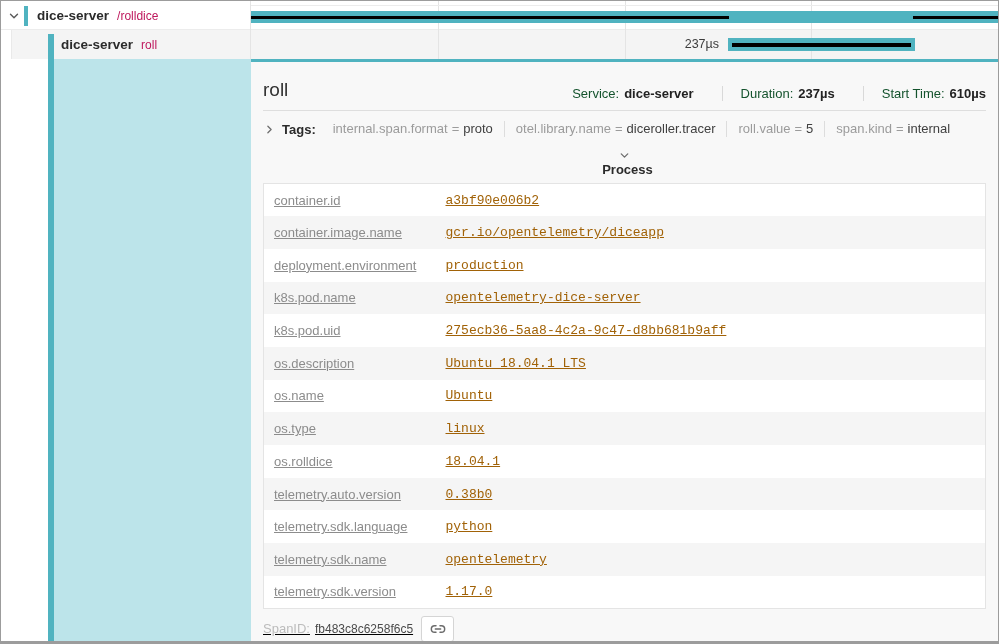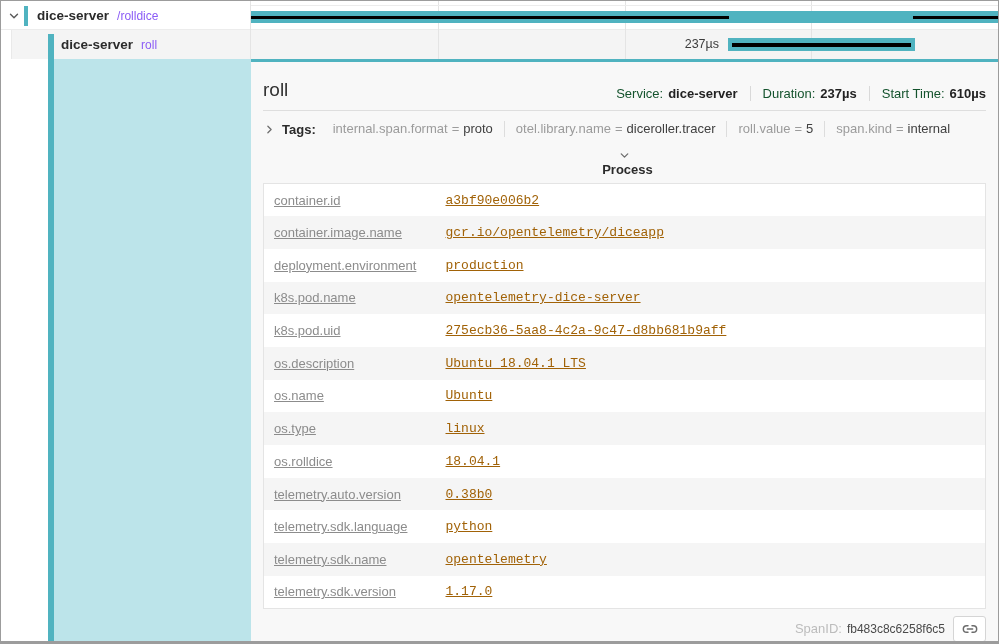--- a/index.html
+++ b/index.html
@@ -15,21 +15,21 @@
   
   .span-row { position:absolute; left:0; width:997px; height:29px; }
   #row-root  { top:0;  background:#fff; border-bottom:1px solid #ececec; }
   #row-child { top:29px; }
   #row-child .row-bg { position:absolute; left:10px; right:0; top:0; bottom:0; background:#f4f4f4; }
 
   .row-label { position:absolute; top:0; height:29px; display:flex; align-items:center; gap:8px; }
   #row-root  .row-label { left:36px; }
   #row-child .row-label { left:60px; }
   .svc-name { font-size:13.5px; font-weight:bold; color:#2b2b2b; }
-  .op-name  { font-size:12px; color:#8b5cf6; }
+  .op-name  { font-size:12px; color:#be185d; }
 
   .collapse-toggle { position:absolute; left:6px; top:8px; width:14px; height:14px; cursor:pointer; }
   .accent-root  { position:absolute; left:23px; top:5px;  width:4px; height:20px; background:#50b3c0; }
   .accent-child { position:absolute; left:47px; top:4px;  width:6px; height:25px; background:#50b3c0; }
 
   .left-guide { position:absolute; width:1px; background:#e9e9e9; }
   #guide-1 { left:10px; top:29px; height:611px; }
   #guide-2 { left:28px; top:58px; height:582px; }
 
   
@@ -56,21 +56,21 @@
   #detail-left .teal-fill   { position:absolute; left:53px; right:0; top:0; height:100%; background:#bce4ea; }
 
   
   #detail-panel {
     position:absolute; left:250px; top:58px; width:747px; height:582px;
     background:#f8f8f8; border-top:3px solid #50b3c0; padding:0 12px;
   }
   .detail-header { display:flex; justify-content:space-between; align-items:flex-end; margin-top:17px; }
   .detail-title  { font-size:19px; font-weight:500; color:#333; line-height:22px; }
   .overview { display:flex; align-items:baseline; font-size:13px; }
-  .ov-item + .ov-item { border-left:1px solid #d9d9d9; padding-left:12px; margin-left:12px; }
+  .ov-item + .ov-item { border-left:1px solid #d9d9d9; padding-left:18px; margin-left:28px; }
   .ov-label { color:#14532d; margin-right:5px; }
   .ov-value { color:#222; font-weight:bold; }
 
   .header-divider { border-bottom:1px solid #dedede; margin-top:9px; }
 
   .accordian-row { display:flex; align-items:center; font-size:13px; cursor:pointer; }
   #tags-row    { margin-top:10px; }
   #process-row { margin-top:12px;flex-direction:column; }
   .accordian-label { font-weight:bold; color:#2b2b2b; margin-left:6px; }
   .chev { width:13px; height:13px; flex:0 0 auto; }
@@ -84,21 +84,21 @@
 
   #process-table {
     width:100%; margin-top:6px; border-collapse:collapse;
     border:1px solid #e4e4e4; background:#fff;
   }
   #process-table tr:nth-child(even) { background:#f5f5f5; }
   #process-table td { height:32.7px; padding:0 10px; font-size:13px; vertical-align:middle;text-decoration:underline; }
   td.k { width:172px; color:#8c8c8c; }
   td.v { font-family:"Liberation Mono","DejaVu Sans Mono",monospace; font-size:12.5px; color:#a16207; }
 
-  .detail-footer { display:flex; justify-content:flex-end; align-items:center; margin-top:7px; }
+  .detail-footer { display:flex; justify-content:flex-start; align-items:center; margin-top:7px;text-decoration:underline; }
   .spanid-label { color:#bcbcbc; font-size:13px; margin-right:5px; }
   .spanid-value { color:#4a4a4a; font-size:12px; font-weight:500; margin-right:8px; }
   .link-button {
     width:33px; height:26px; background:#fff; border:1px solid #d5d5d5; border-radius:3px;
     display:flex; align-items:center; justify-content:center; cursor:pointer; padding:0;
   }
 </style>
 </head>
 <body>
 

